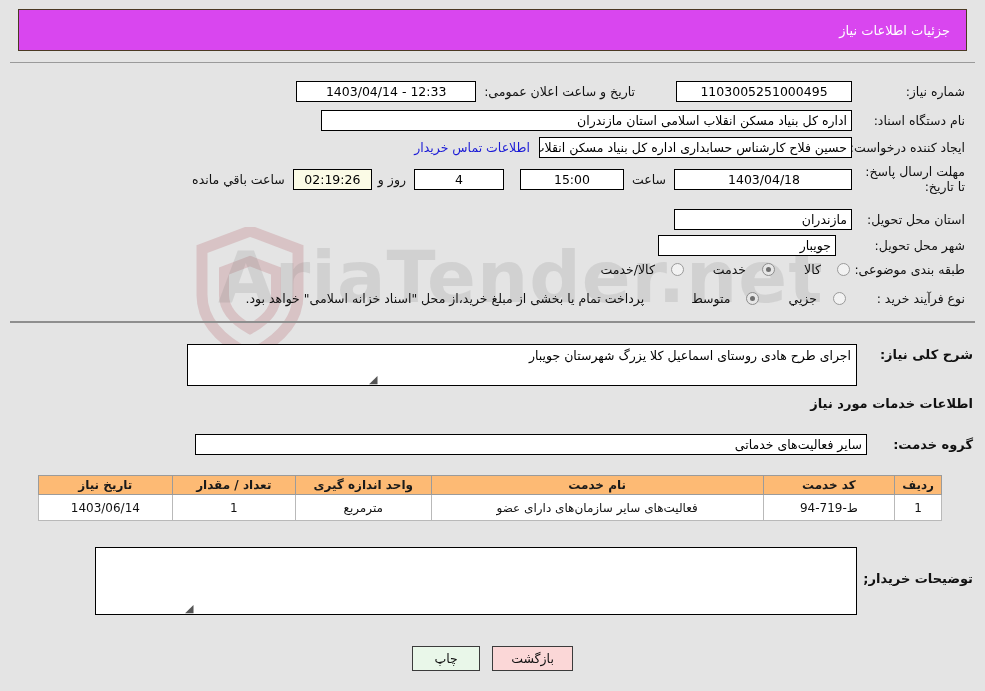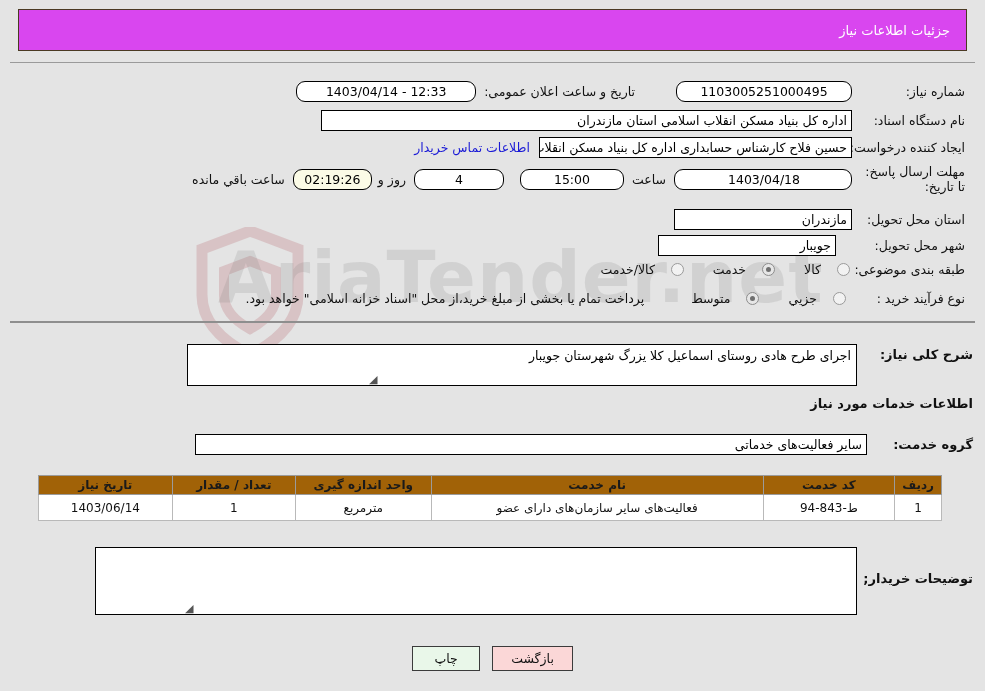--- a/index.html
+++ b/index.html
@@ -78,21 +78,21 @@
     background: #ffffff;
     height: 21px;
     font-size: 12.5px;
     color: #000;
     display: flex;
     align-items: center;
     padding: 0 4px;
     overflow: hidden;
     white-space: nowrap;
   }
-  .fld.center { justify-content: center; border-radius: 9px; }
+  .fld.center { justify-content: center; }
   .fld.rightal { justify-content: flex-start; }
   .fld.cream { background: #fbfbe6; }
   .link {
     color: #1a1ad6;
     font-size: 12.5px;
     text-decoration: none;
     white-space: nowrap;
     cursor: pointer;
   }
   .inline-txt { font-size: 12.5px; color: #111; white-space: nowrap; }
@@ -142,21 +142,21 @@
     transform: scaleX(-1);
   }
 
   
   table.items {
     border-collapse: collapse;
     width: 904px;
     font-size: 12px;
   }
   table.items th {
-    background: #a16207;
+    background: #fdba74;
     border: 1px solid #9b9b9b;
     color: #1a1a1a;
     font-weight: bold;
     height: 18px;
     padding: 2px 6px;
     text-align: center;
     white-space: nowrap;
   }
   table.items td {
     background: #ffffff;
@@ -310,21 +310,21 @@
             <th style="width:126px;">کد خدمت</th>
             <th style="width:318px;">نام خدمت</th>
             <th style="width:130px;">واحد اندازه گیری</th>
             <th style="width:118px;">تعداد / مقدار</th>
             <th style="width:128px;">تاریخ نیاز</th>
           </tr>
         </thead>
         <tbody>
           <tr>
             <td>1</td>
-            <td>ط-843-94</td>
+            <td>ط-719-94</td>
             <td>فعالیت‌های سایر سازمان‌های دارای عضو</td>
             <td>مترمربع</td>
             <td>1</td>
             <td>1403/06/14</td>
           </tr>
         </tbody>
       </table>
     </div>
 
     <div style="position:absolute; top:222px; right:12px; display:flex; align-items:flex-start;">

